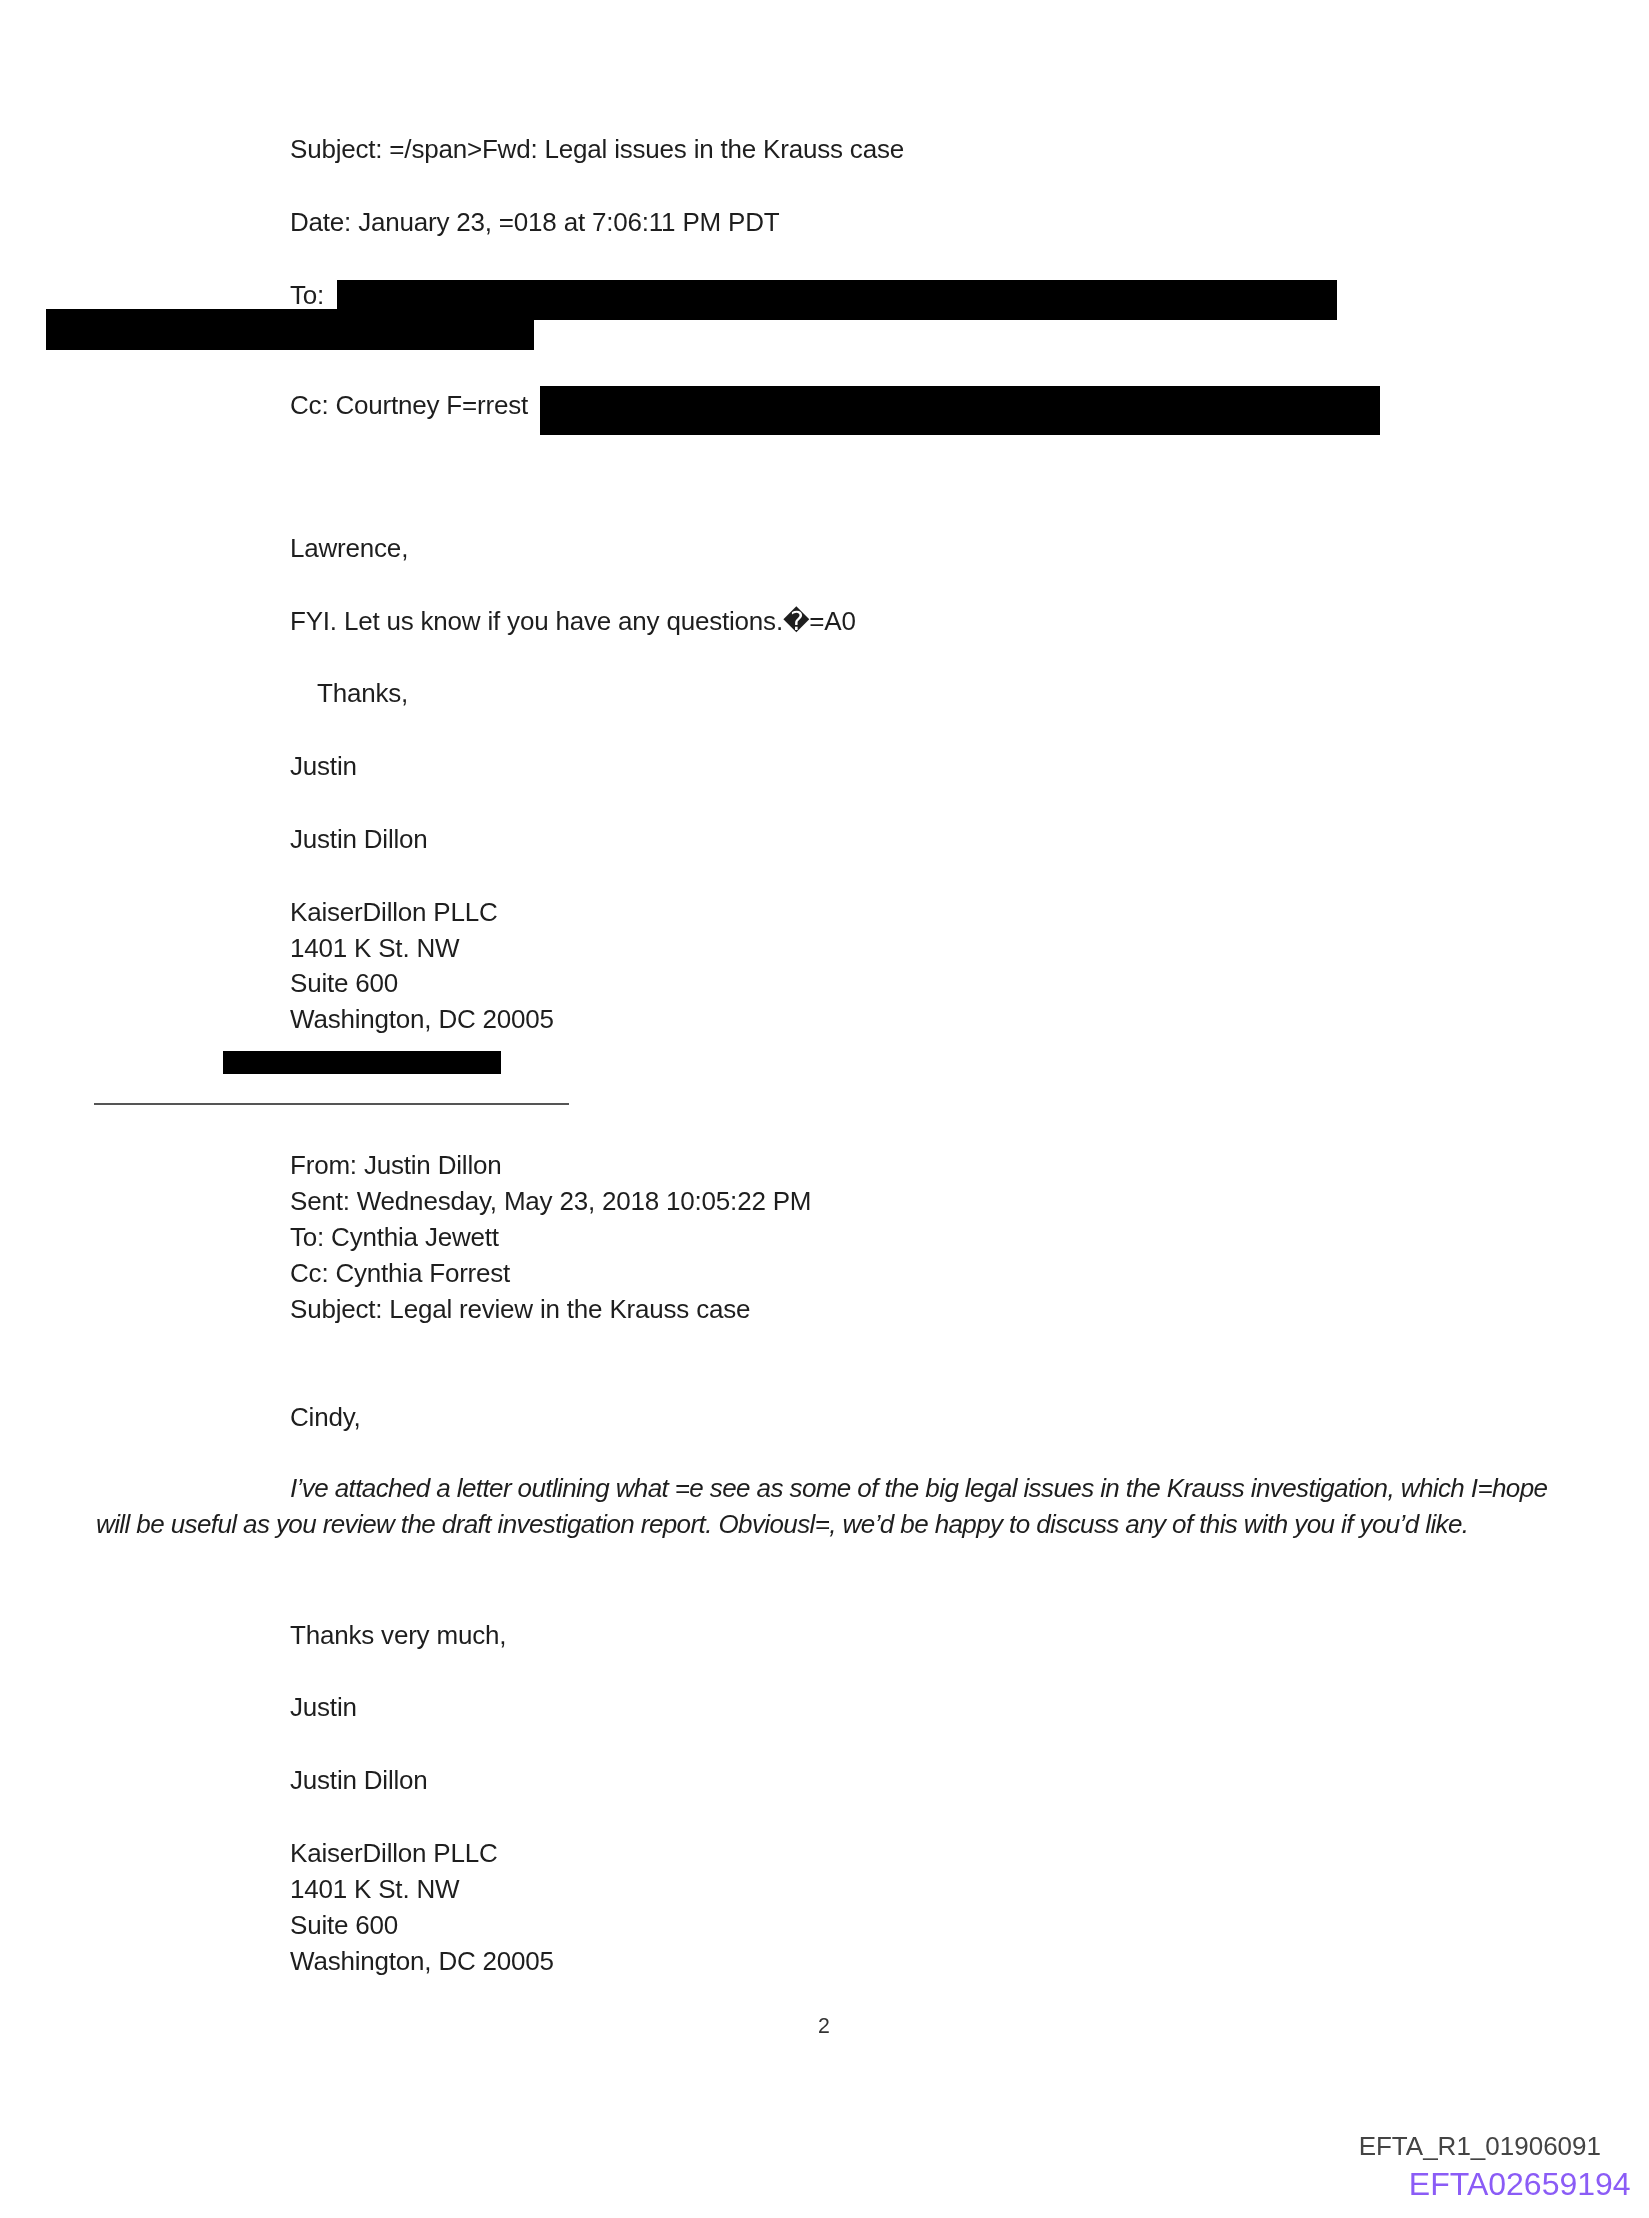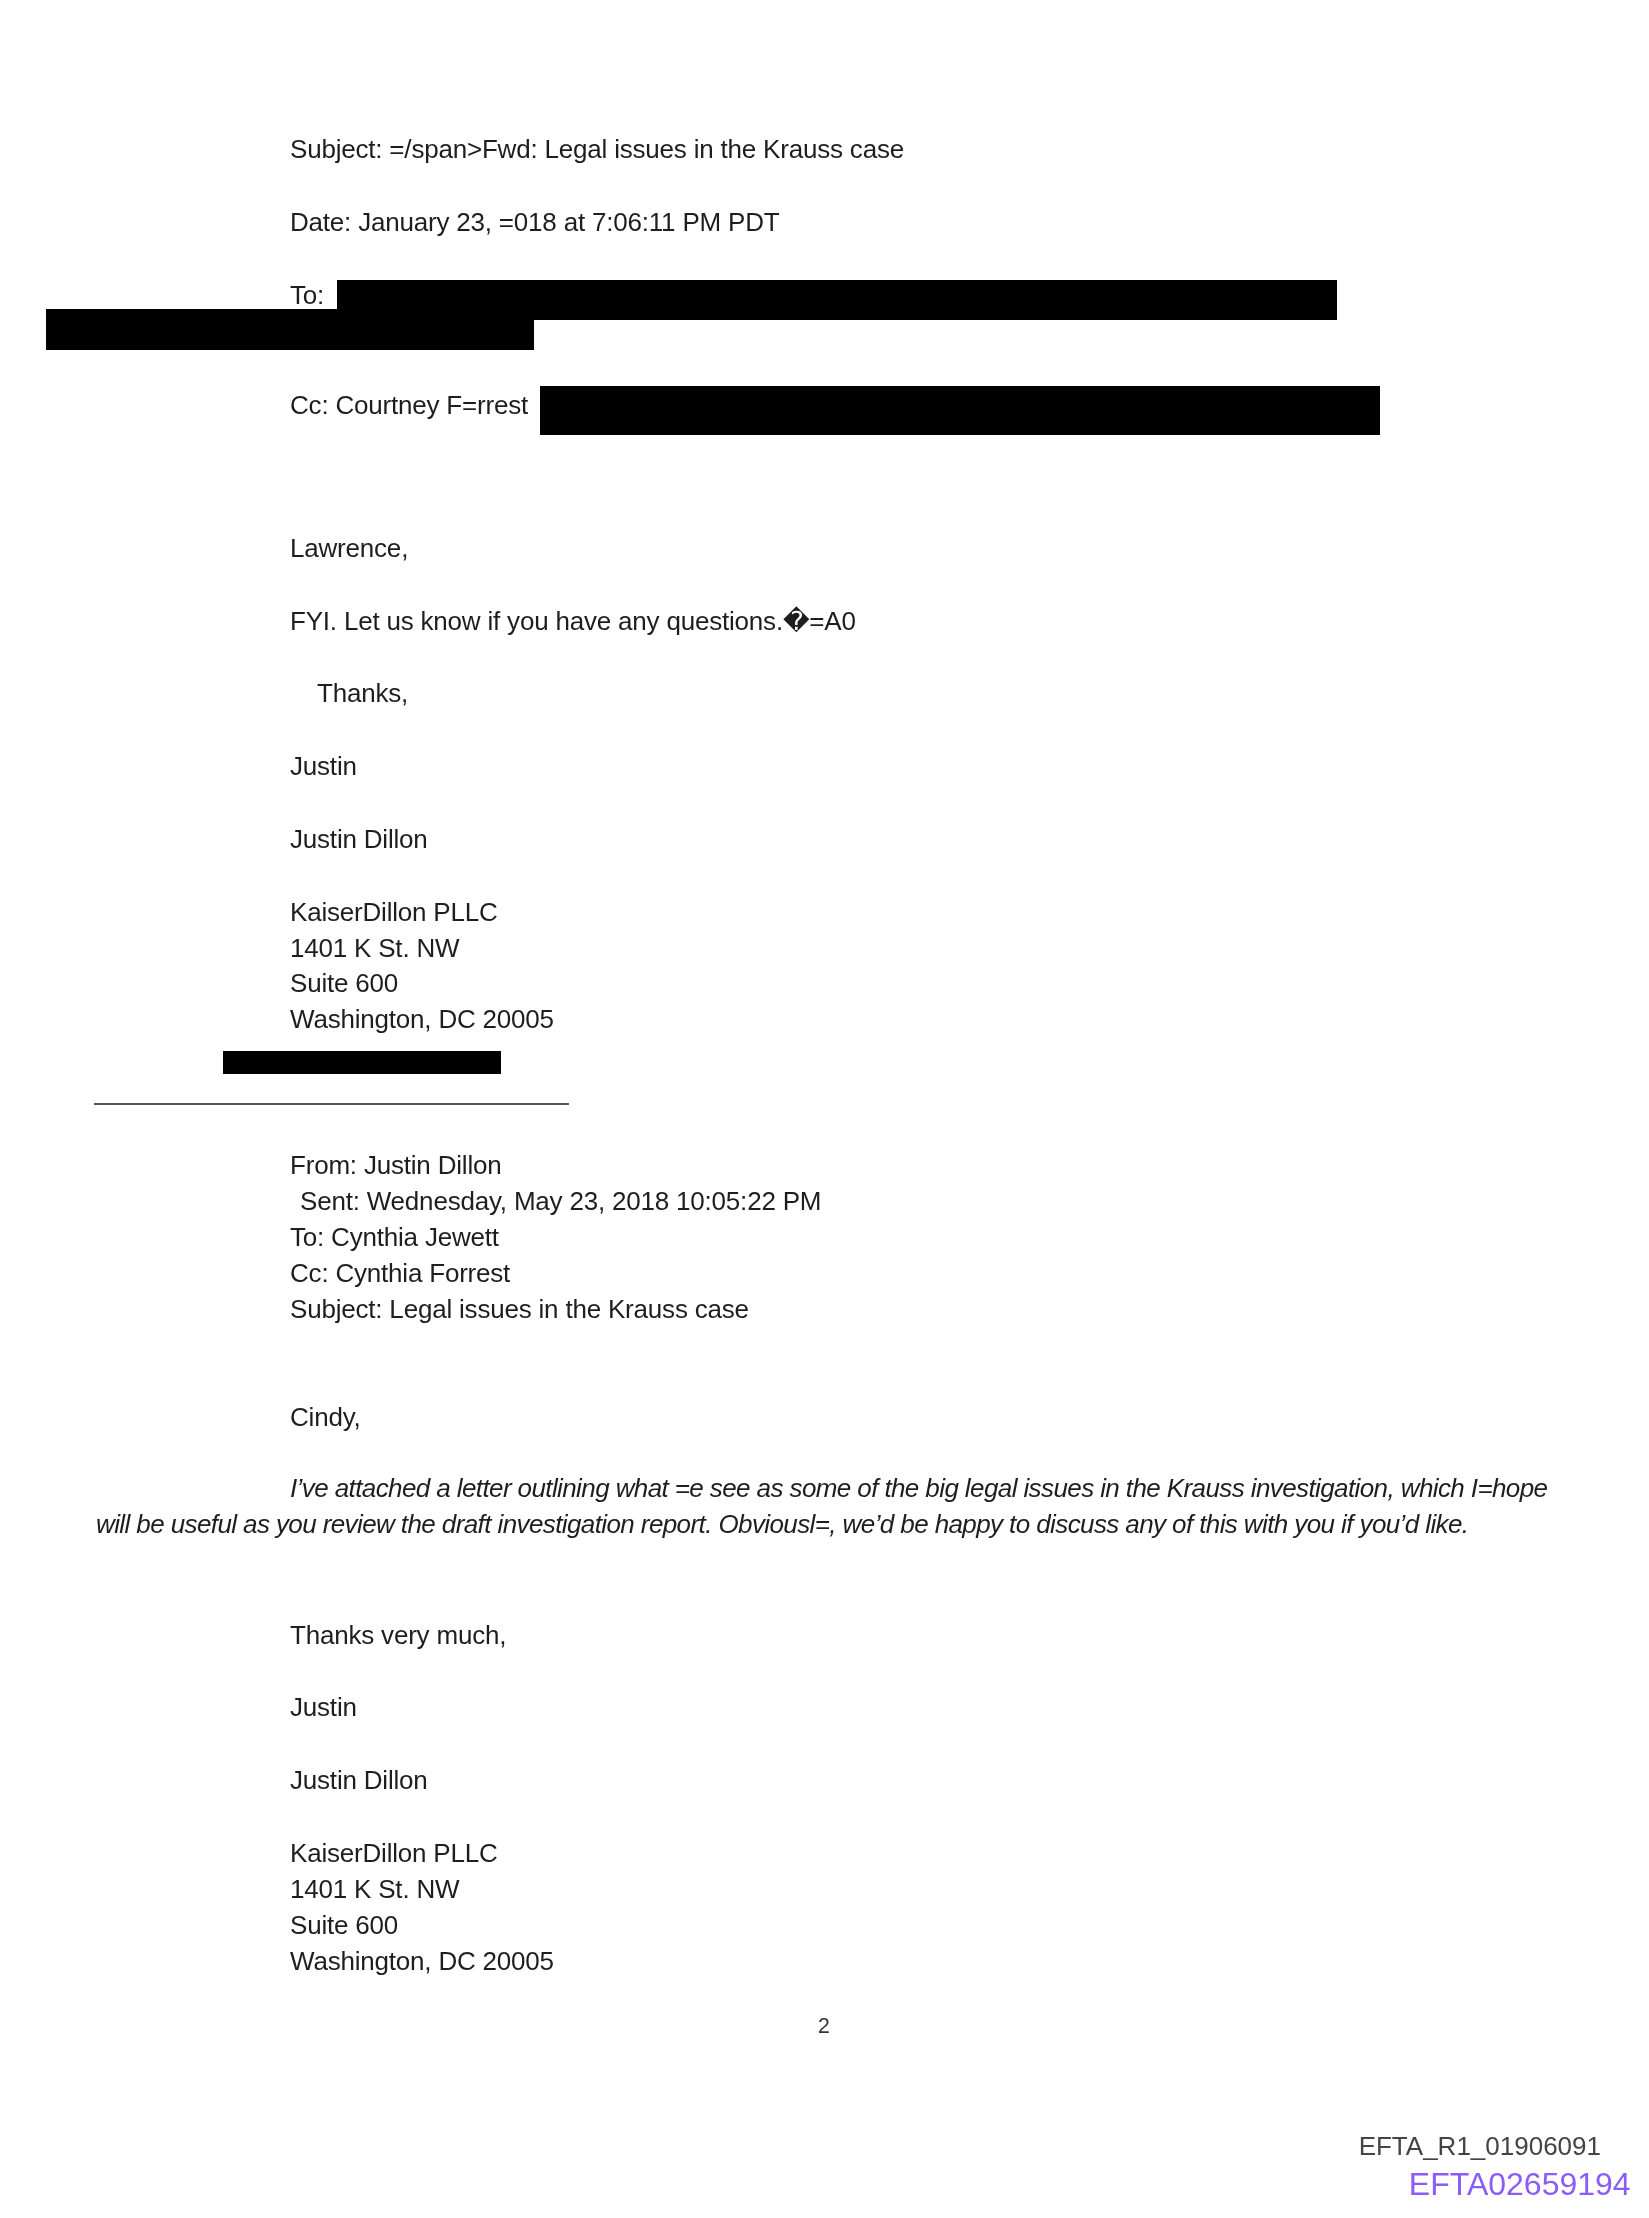--- a/index.html
+++ b/index.html
@@ -32,24 +32,24 @@
 <div class="t" style="left:290px;top:822px;">Justin Dillon</div>
 <div class="t" style="left:290px;top:895px;">KaiserDillon PLLC</div>
 <div class="t" style="left:290px;top:931px;">1401 K St. NW</div>
 <div class="t" style="left:290px;top:966px;">Suite 600</div>
 <div class="t" style="left:290px;top:1002px;">Washington, DC 20005</div>
 <div class="redact" style="left:223px;top:1051px;width:278px;height:23px;"></div>
 
 <div class="divider"></div>
 
 <div class="t" style="left:290px;top:1148px;">From: Justin Dillon</div>
-<div class="t" style="left:300px;top:1184px;">Sent: Wednesday, May 23, 2018 10:05:22 PM</div>
+<div class="t" style="left:290px;top:1184px;">Sent: Wednesday, May 23, 2018 10:05:22 PM</div>
 <div class="t" style="left:290px;top:1220px;">To: Cynthia Jewett</div>
 <div class="t" style="left:290px;top:1256px;">Cc: Cynthia Forrest</div>
-<div class="t" style="left:290px;top:1292px;">Subject: Legal issues in the Krauss case</div>
+<div class="t" style="left:290px;top:1292px;">Subject: Legal review in the Krauss case</div>
 
 <div class="t" style="left:290px;top:1400px;">Cindy,</div>
 <div class="para"><span class="indent"></span><span>I’ve attached a letter outlining what =e see as some of the big legal issues in the Krauss investigation, which I=hope will be useful as you review the draft investigation report. Obviousl=, we’d be happy to discuss any of this with you if you’d like.</span></div>
 <div class="t" style="left:290px;top:1618px;">Thanks very much,</div>
 <div class="t" style="left:290px;top:1690px;">Justin</div>
 <div class="t" style="left:290px;top:1763px;">Justin Dillon</div>
 <div class="t" style="left:290px;top:1836px;">KaiserDillon PLLC</div>
 <div class="t" style="left:290px;top:1872px;">1401 K St. NW</div>
 <div class="t" style="left:290px;top:1908px;">Suite 600</div>
 <div class="t" style="left:290px;top:1944px;">Washington, DC 20005</div>

